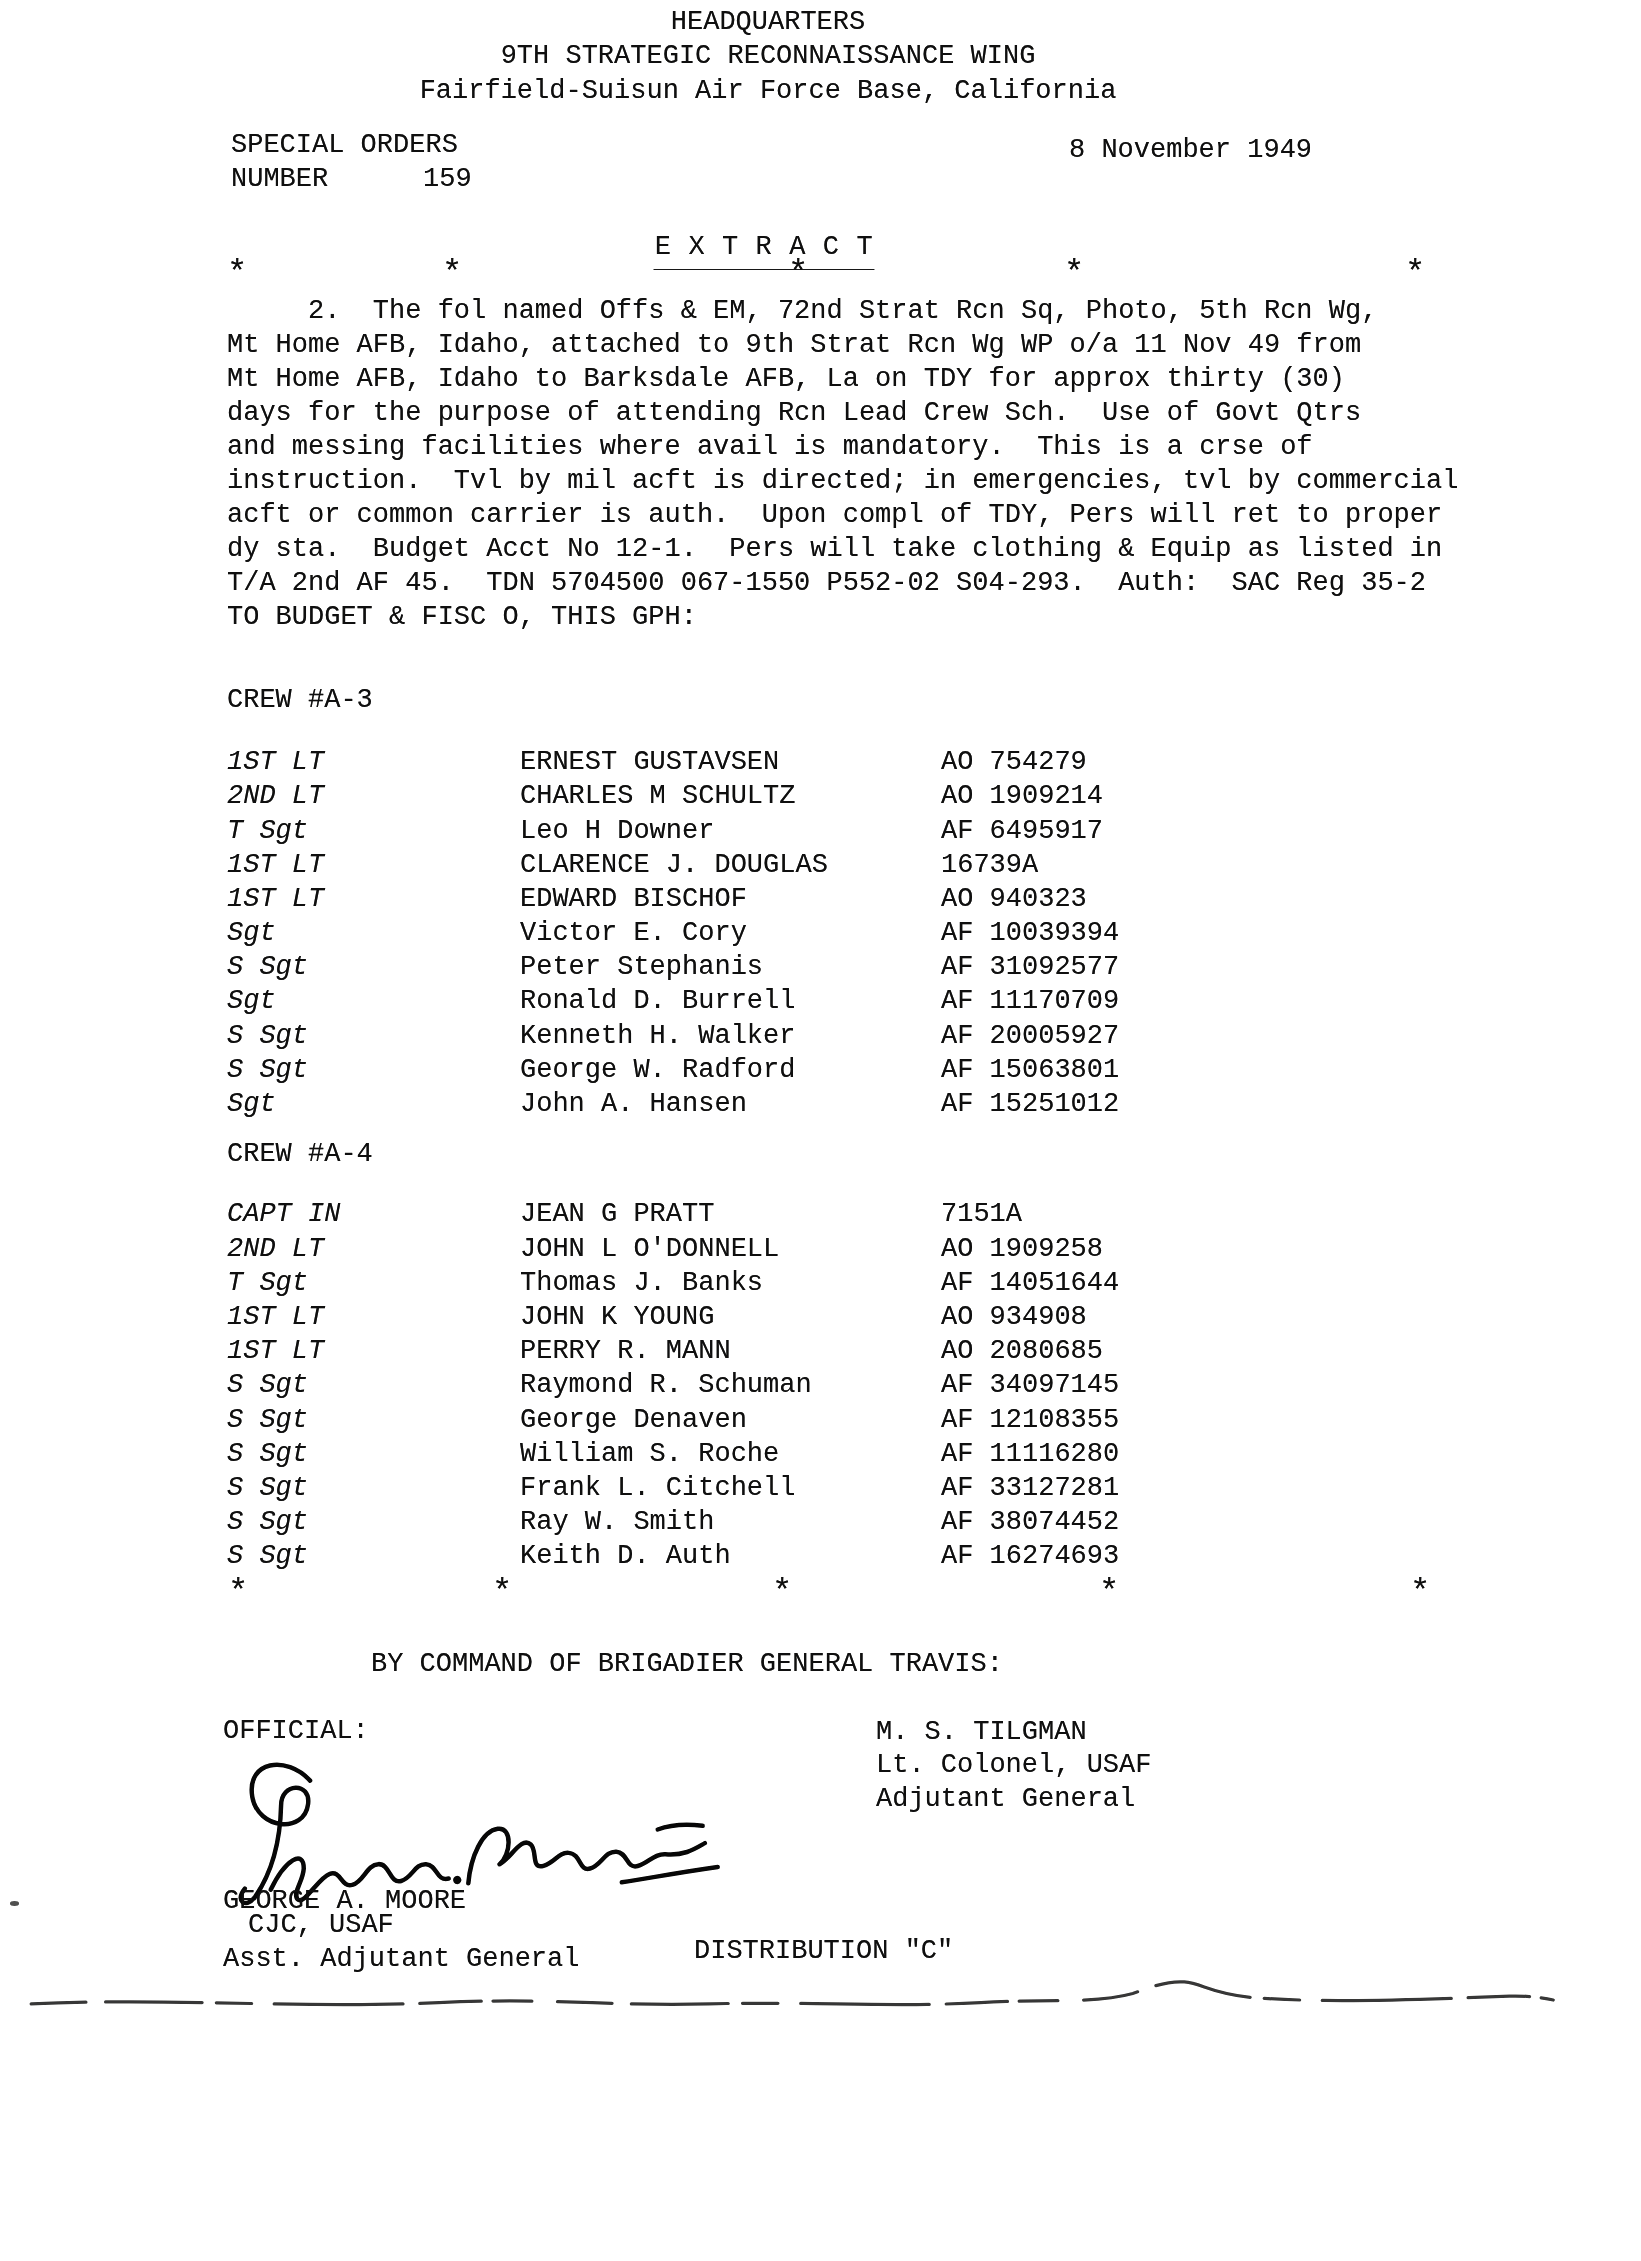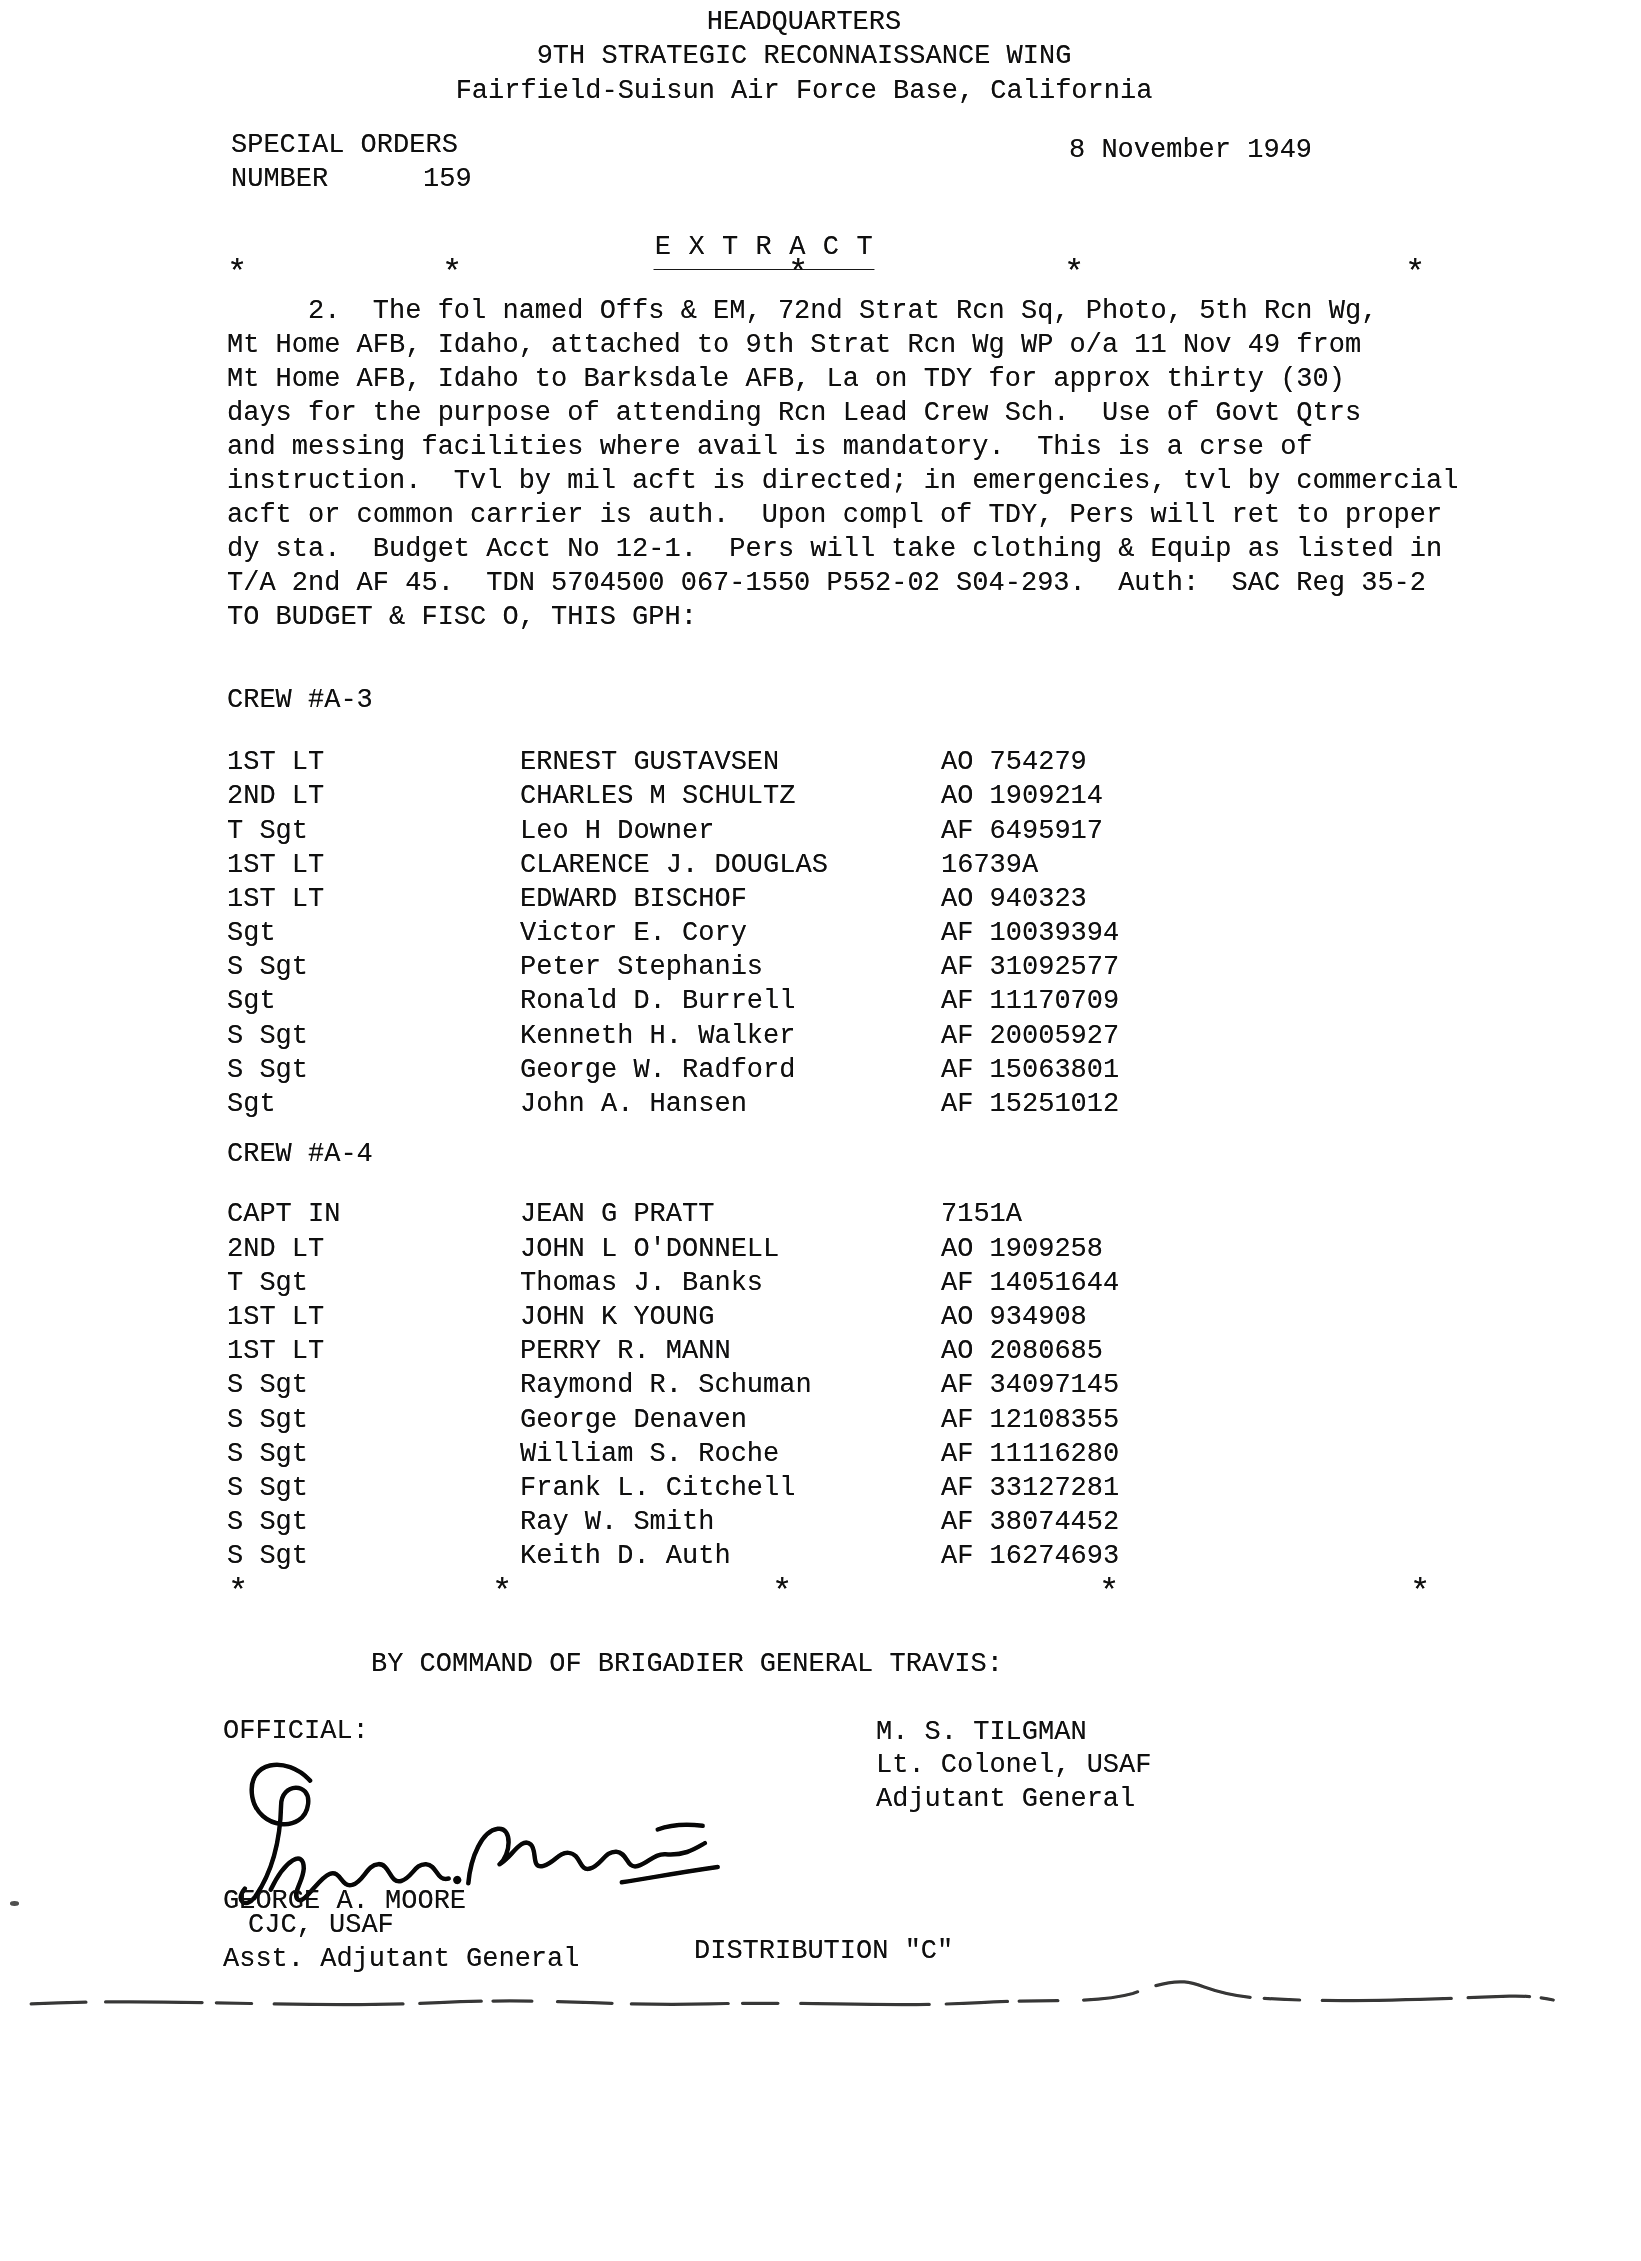--- a/index.html
+++ b/index.html
@@ -13,40 +13,40 @@
     overflow:hidden;
     filter:contrast(1.12);
   }
   .line{
     position:absolute;
     font-size:27px;
     line-height:34px;
     white-space:pre;
     text-shadow:0 0 0.6px rgba(10,10,10,.55);
   }
-  .ctr{left:804px;transform:translateX(-50%);}
+  .ctr{left:768px;transform:translateX(-50%);}
   .extract{
     left:764px;transform:translateX(-50%);
     border-bottom:1.9px solid #222;
     padding:0 1.3px 4.5px 1.3px;
     letter-spacing:0.6px;
   }
   .star{font-size:34px;line-height:28px;}
   .para{position:absolute;left:227px;top:294px;}
   .pline{
     font-size:27px;line-height:34px;white-space:pre;
     text-shadow:0 0 0.6px rgba(10,10,10,.55);
   }
   .crew-row{position:absolute;left:0;width:100%;height:34px;}
   .crew-row span{
     position:absolute;top:0;
     font-size:27px;line-height:34px;white-space:pre;
     text-shadow:0 0 0.6px rgba(10,10,10,.55);
   }
-  .crew-row .rank{left:227px;}
+  .crew-row .rank{left:227px;font-style:italic;}
   .crew-row .nm{left:512px;margin-left:8px;}
   .crew-row .sn{left:941px;}
   .sig-svg{position:absolute;left:206px;top:1734px;}
   .sig-svg path{stroke:#141414;stroke-width:7;fill:none;stroke-linecap:round;stroke-linejoin:round;}
   .sr{position:absolute;width:0.6px;height:0.6px;overflow:hidden;opacity:0;}
   .artifact-svg{position:absolute;left:26px;top:1974px;}
   .artifact-dot{
     position:absolute;left:10.3px;top:1901px;
     width:8.4px;height:4.5px;border-radius:50%;
     background:#1c1c1c;opacity:.75;

